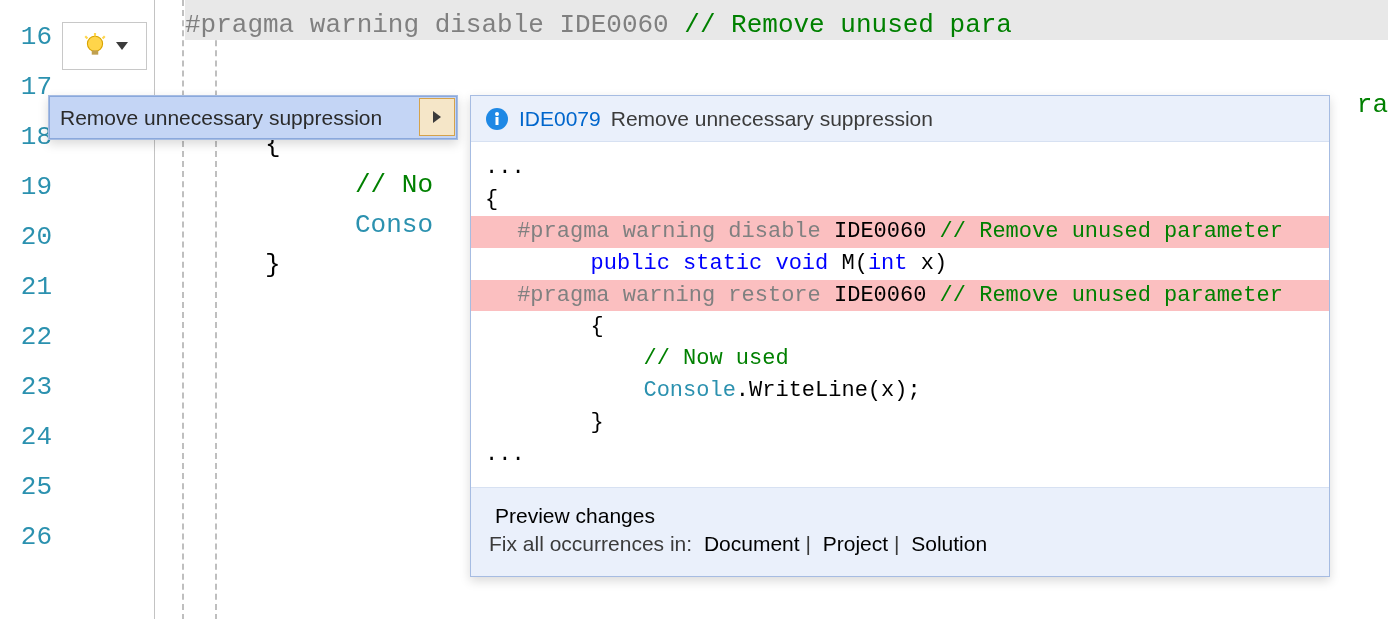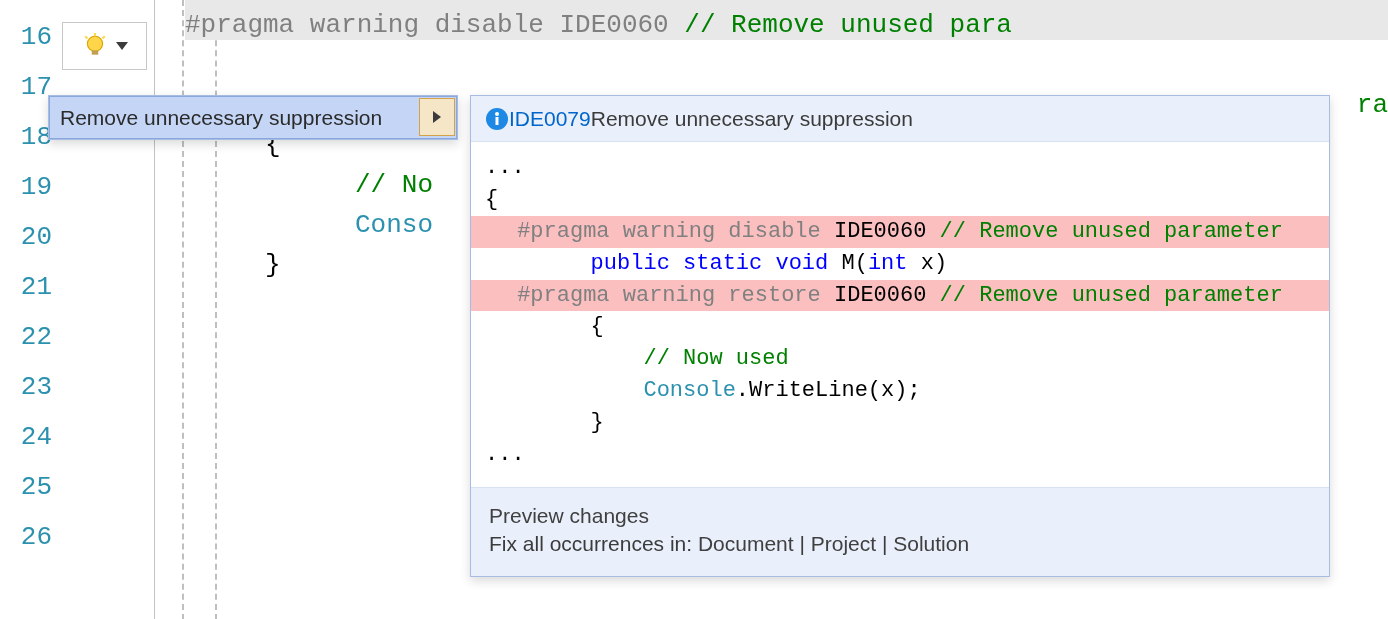--- a/index.html
+++ b/index.html
@@ -152,20 +152,21 @@
     background: #ffffff;
     border: 1px solid #a6bce2;
     box-shadow: 0 4px 10px rgba(0,0,0,0.15);
   }
   .panel-header {
     height: 46px;
     background: #eaf0fb;
     border-bottom: 1px solid #d7e1f2;
     display: flex;
     align-items: center;
+    gap: 10px;
     padding: 0 14px;
     font-size: 21px;
   }
   .info-icon {
     width: 24px; height: 24px;
   }
   .panel-header .link { color: #0066cc; }
   .panel-header .title { color: #3b3b3b; }
   .panel-body {
     font-family: Consolas, "Courier New", monospace;
@@ -186,21 +187,21 @@
   .p-green { color: #008000; }
   .p-teal { color: #2b91af; }
   .p-black { color: #000000; }
   .panel-footer {
     background: #eaf0fb;
     border-top: 1px solid #d7e1f2;
     padding: 12px 18px 16px 18px;
     font-size: 21px;
     color: #3b3b3b;
   }
-  .panel-footer .link { color: #404040; cursor: pointer; }
+  .panel-footer .link { color: #000000; cursor: pointer; margin-left: 6px; }
   .panel-footer .row { margin: 4px 0; }
 </style>
 </head>
 <body>
 
 <div class="editor">
   <div class="gutter">
     <div class="ln">16</div>
     <div class="ln">17</div>
     <div class="ln">18</div>

